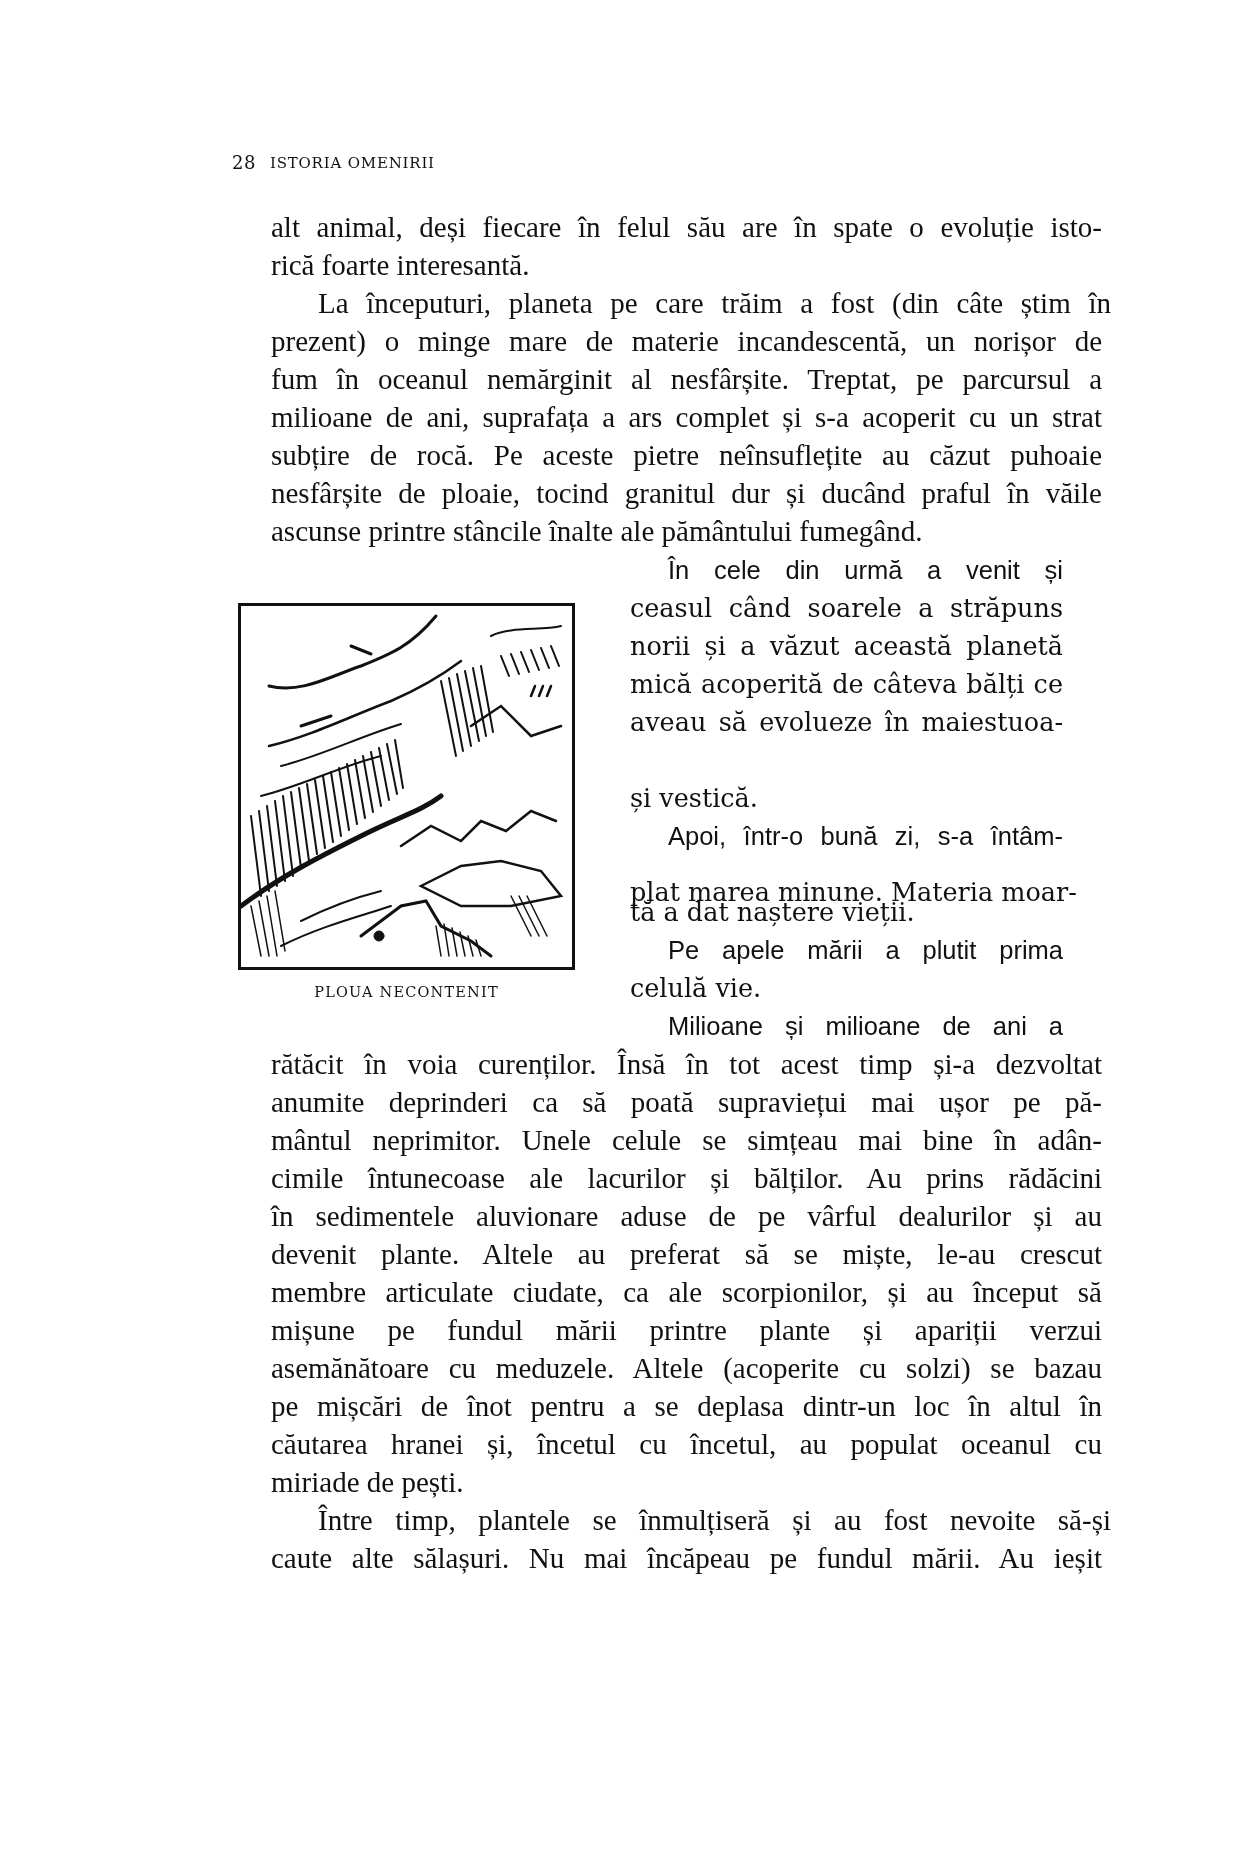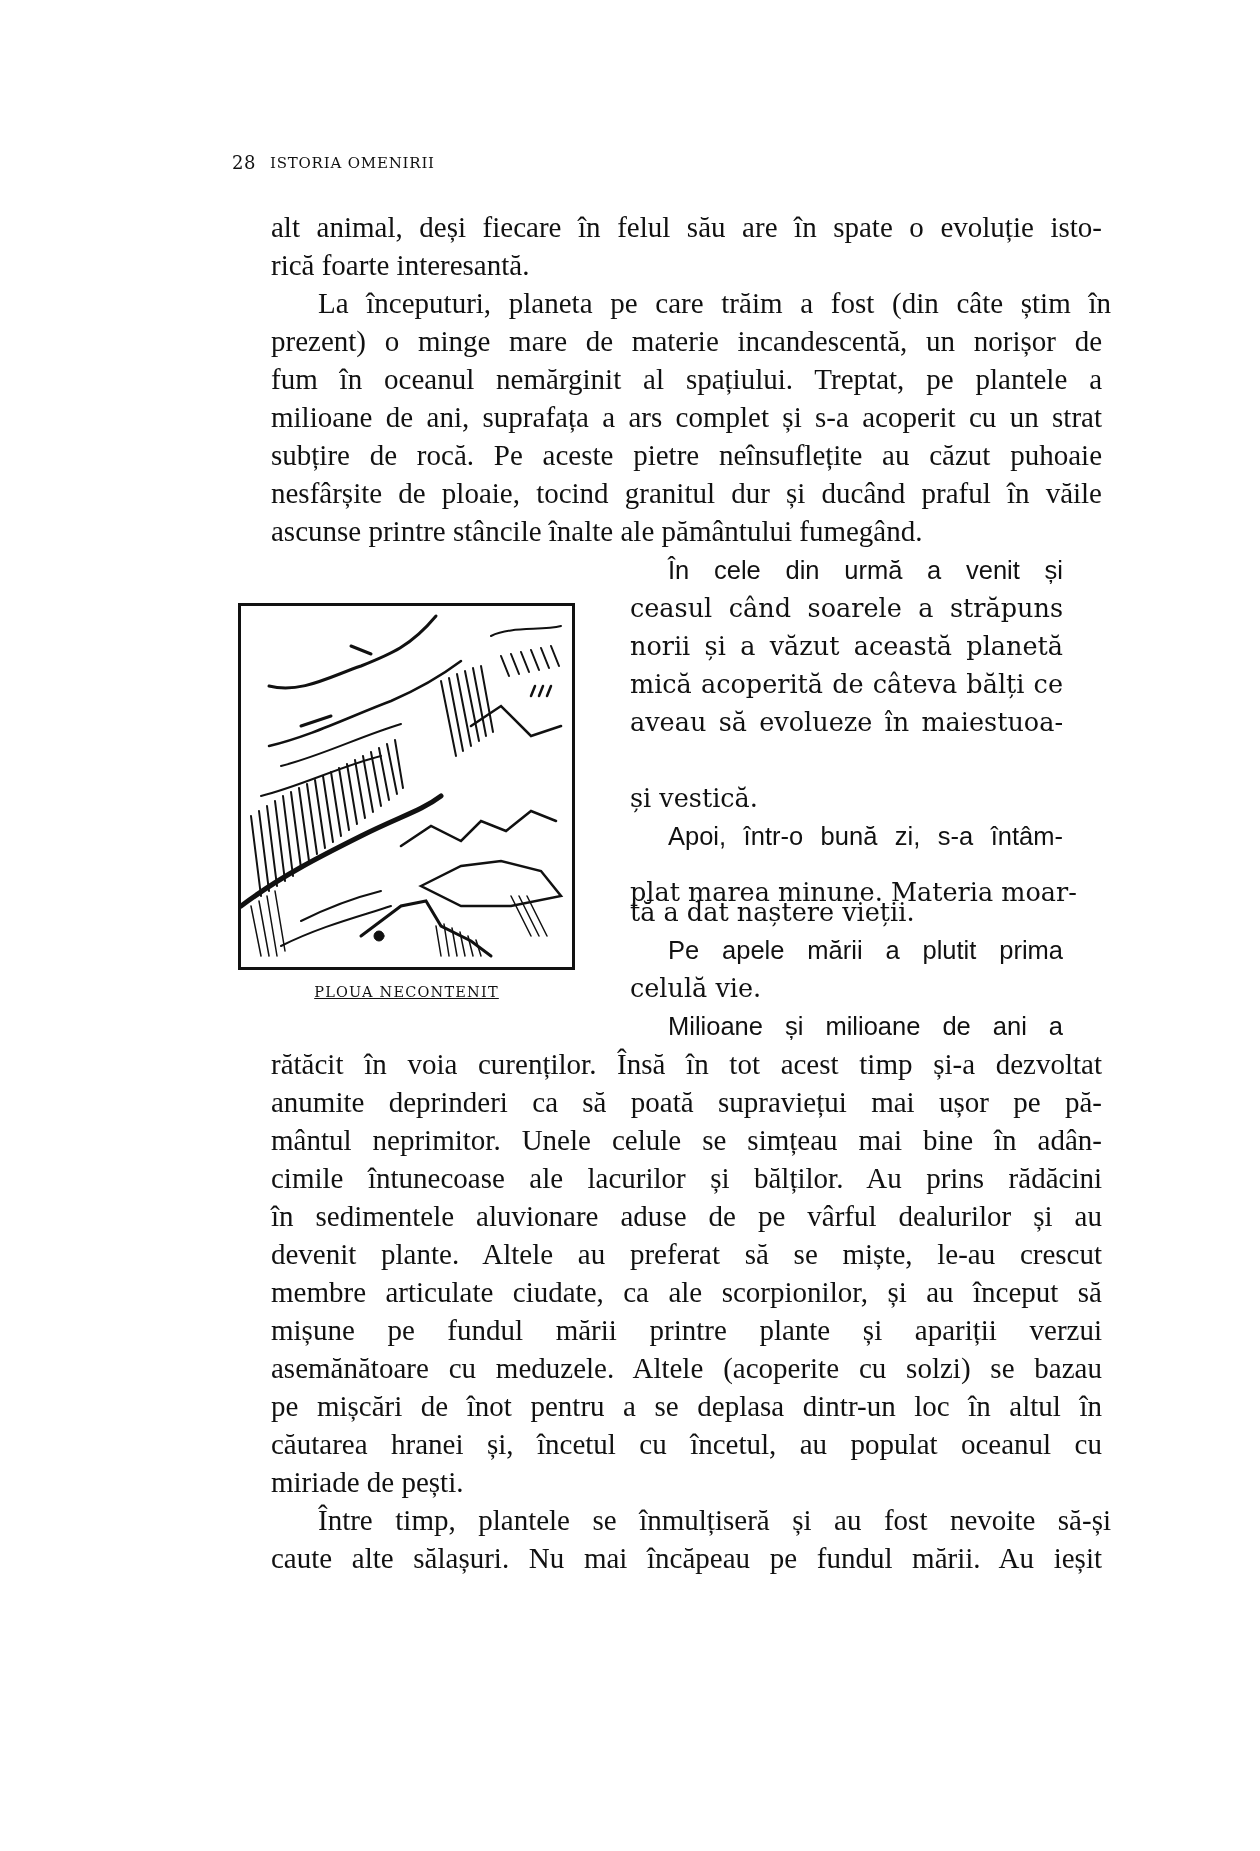--- a/index.html
+++ b/index.html
@@ -9,36 +9,36 @@
   .running-head .pgnum { font-size: 18px; letter-spacing: 0.5px; }
   .running-head .title { font-size: 15px; letter-spacing: 0.8px; margin-left: 14px; vertical-align: 1px; }
   .line { position: absolute; font-family: "Liberation Serif", serif; font-size: 29px; line-height: 38px; height: 38px; color: #111; white-space: nowrap; text-align: justify; text-align-last: justify; overflow: visible; }
   .line.last { text-align-last: left; }
   .full { left: 243px; width: 831px; margin-left: 28px; }
   .indent { left: 270px; width: 793px; margin-left: 48px; }
   .right { left: 630px; width: 433px; font-family: "DejaVu Serif", serif; font-size: 25.5px; }
   .right-indent { left: 668px; width: 395px; font-family: Liberation Sans, sans-serif; font-size: 25.5px; }
   .figure { position: absolute; left: 238px; top: 603px; width: 331px; height: 361px; border: 3px solid #111; background: #fff; overflow: hidden; }
   .figure svg { width: 100%; height: 100%; display: block; }
-  .caption { position: absolute; left: 238px; top: 984px; width: 337px; text-align: center; font-family: "DejaVu Serif", serif; font-size: 14.5px; letter-spacing: 1.2px; color: #111; text-decoration: underline; }
+  .caption { position: absolute; left: 238px; top: 984px; width: 337px; text-align: center; font-family: "DejaVu Serif", serif; font-size: 14.5px; letter-spacing: 1.2px; color: #111; }
 </style>
 </head>
 <body>
 
 <div class="page">
 
   <div class="running-head">
     <span class="pgnum">28</span><span class="title">ISTORIA OMENIRII</span>
   </div>
 
   <div class="line full" style="top:208px">alt animal, deși fiecare în felul său are în spate o evoluție isto-</div>
   <div class="line full last" style="top:246px">rică foarte interesantă.</div>
   <div class="line indent" style="top:284px">La începuturi, planeta pe care trăim a fost (din câte știm în</div>
   <div class="line full" style="top:322px">prezent) o minge mare de materie incandescentă, un norișor de</div>
-  <div class="line full" style="top:360px">fum în oceanul nemărginit al spațiului. Treptat, pe plantele a</div>
+  <div class="line full" style="top:360px">fum în oceanul nemărginit al nesfârșite. Treptat, pe parcursul a</div>
   <div class="line full" style="top:398px">milioane de ani, suprafața a ars complet și s-a acoperit cu un strat</div>
   <div class="line full" style="top:436px">subțire de rocă. Pe aceste pietre neînsuflețite au căzut puhoaie</div>
   <div class="line full" style="top:474px">nesfârșite de ploaie, tocind granitul dur și ducând praful în văile</div>
   <div class="line full last" style="top:512px">ascunse printre stâncile înalte ale pământului fumegând.</div>
 
   <div class="line right-indent" style="top:551px">În cele din urmă a venit și</div>
   <div class="line right" style="top:589px">ceasul când soarele a străpuns</div>
   <div class="line right" style="top:627px">norii și a văzut această planetă</div>
   <div class="line right" style="top:665px">mică acoperită de câteva bălți ce</div>
   <div class="line right" style="top:703px">aveau să evolueze în maiestuoa-</div>

